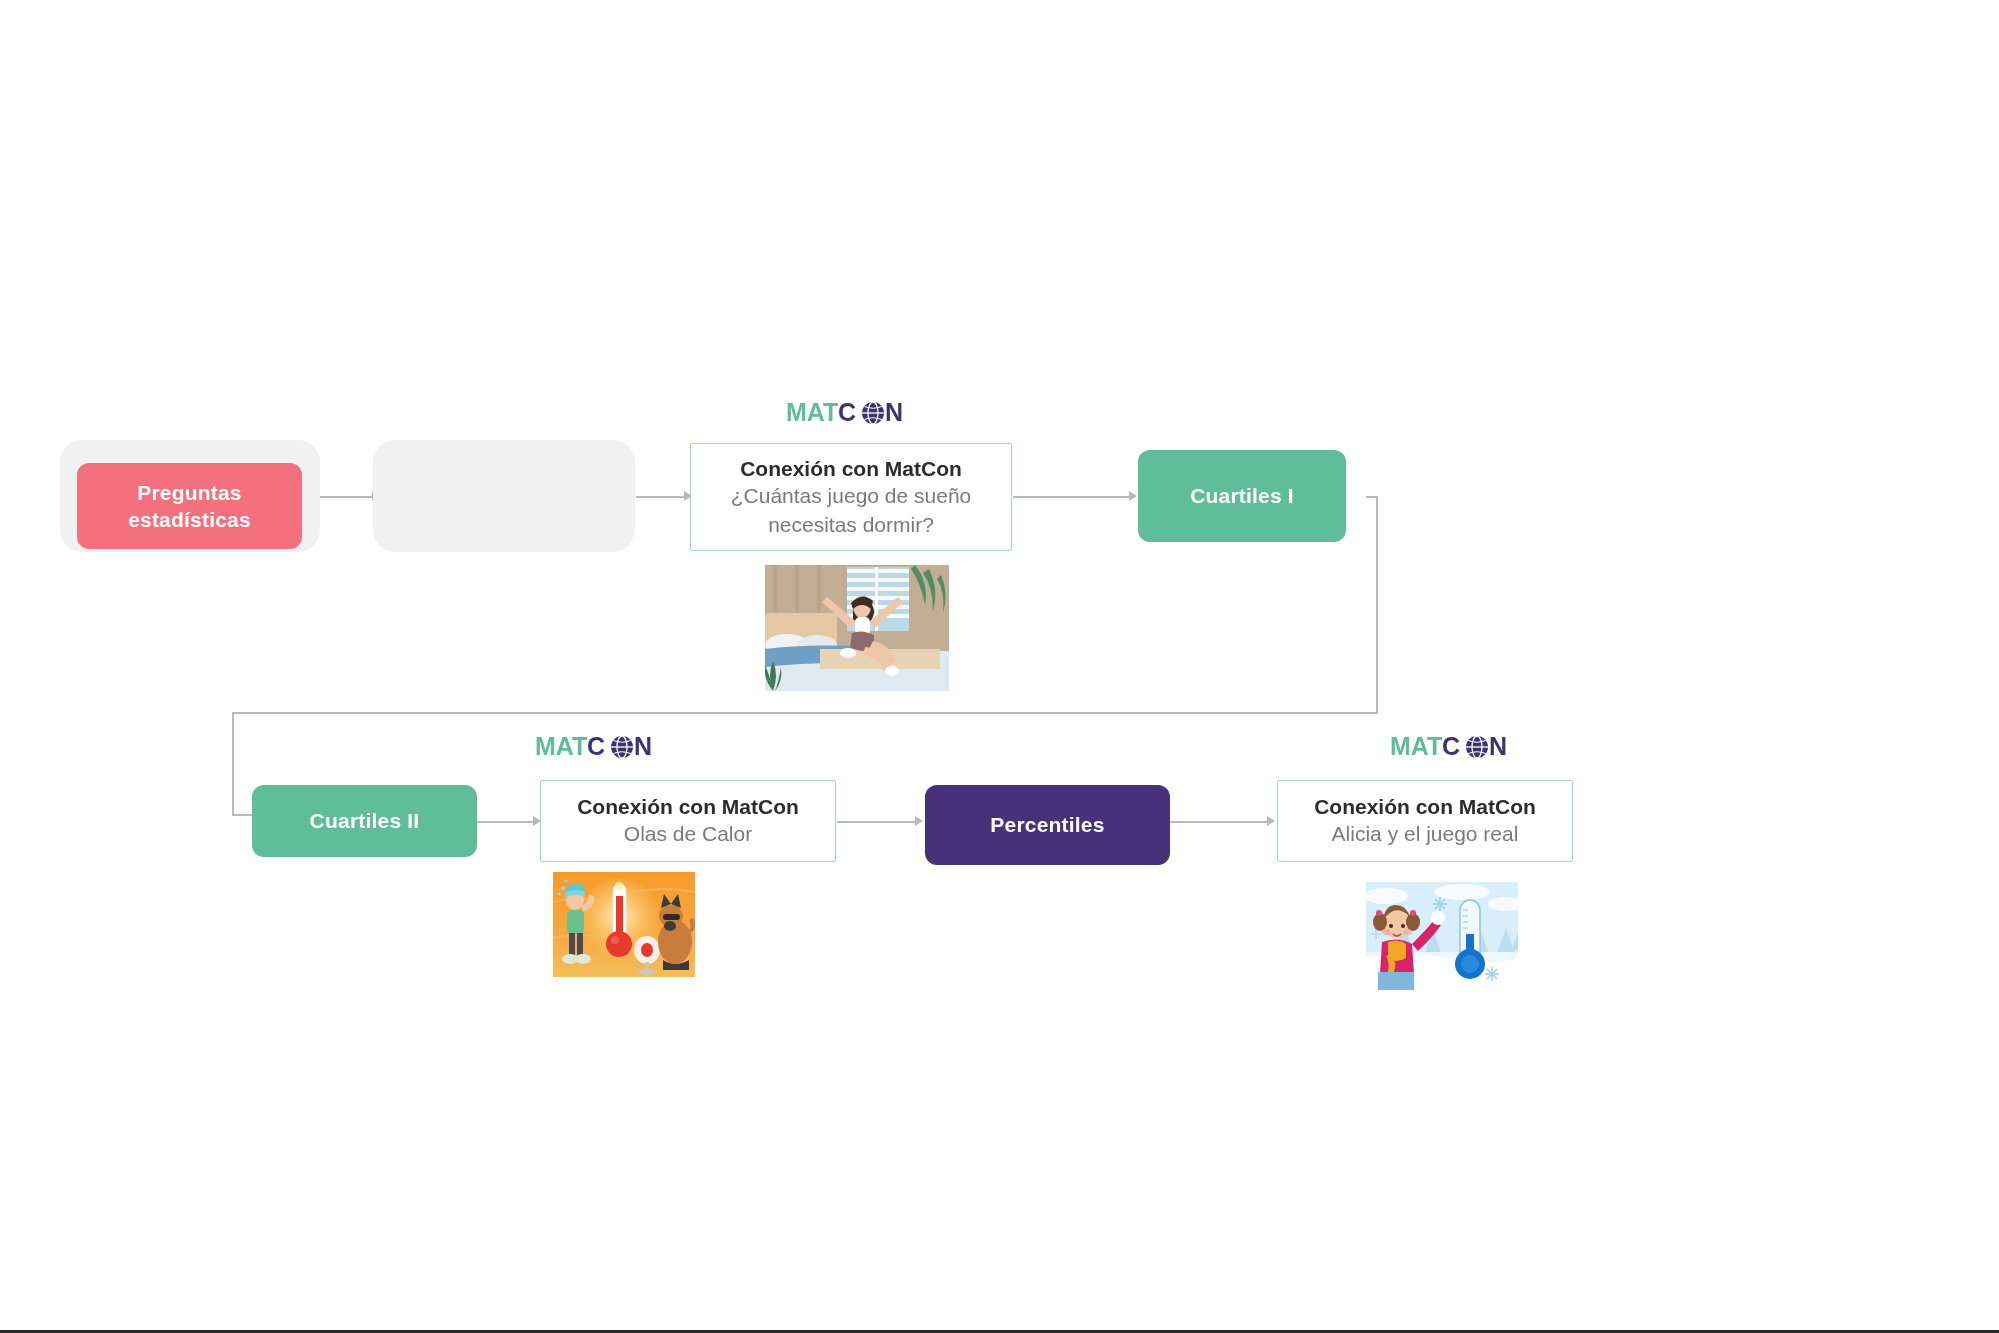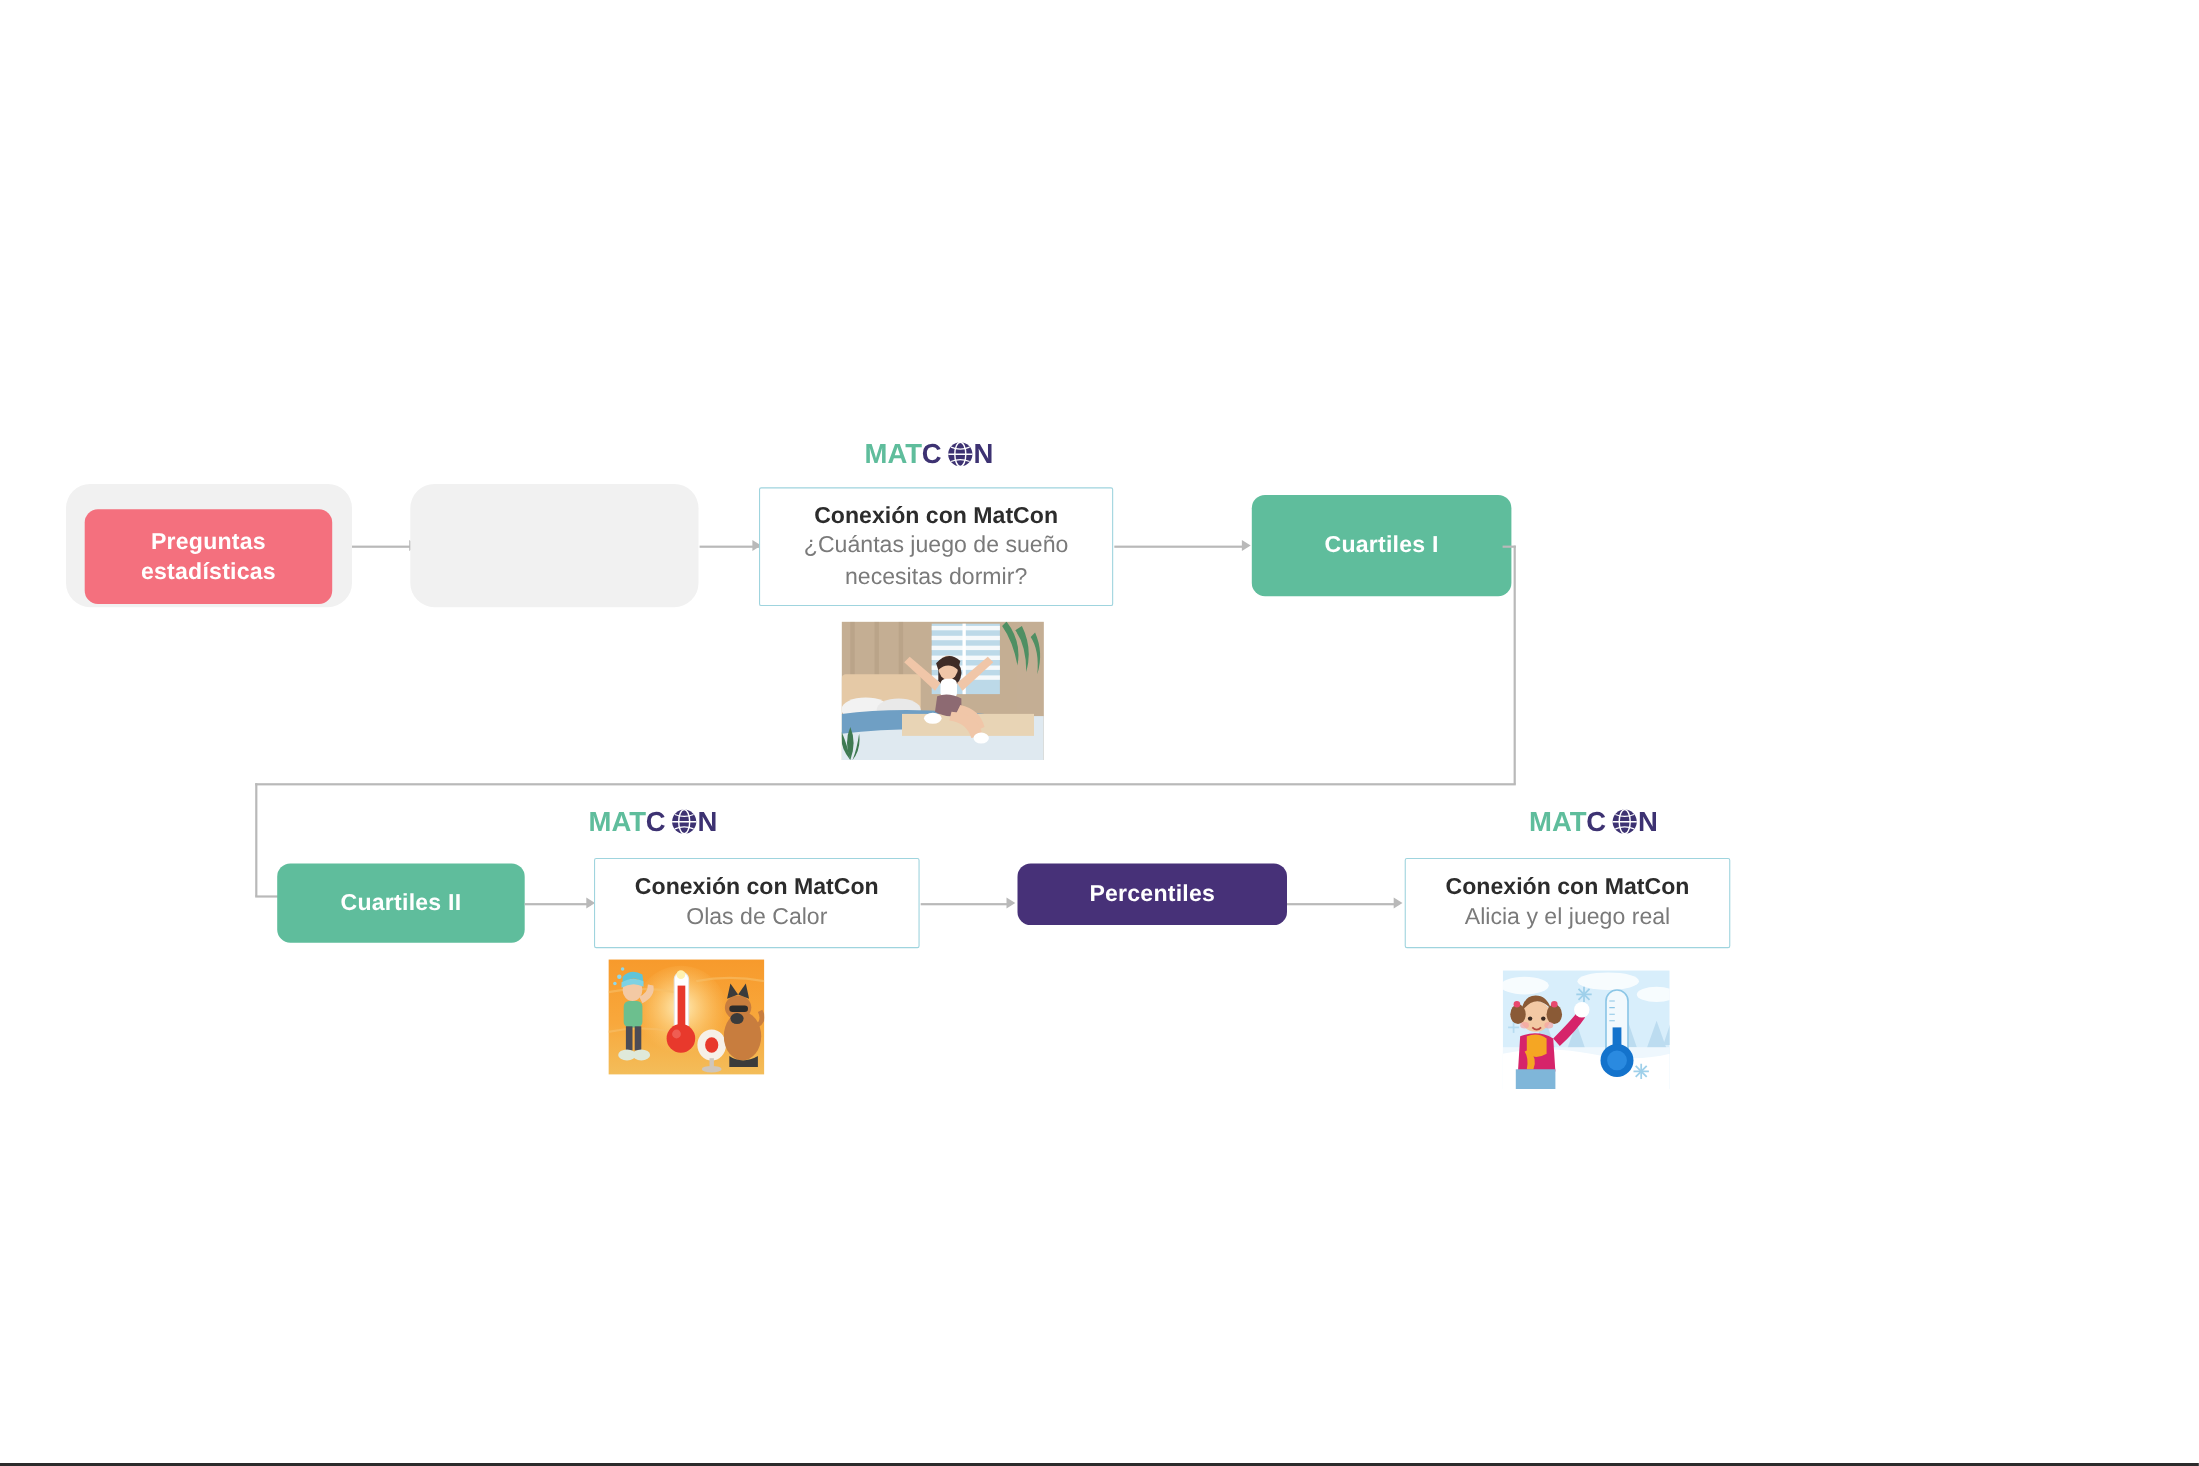--- a/index.html
+++ b/index.html
@@ -177,21 +177,21 @@
         <path d="M8 96 q-6 14 0 30 q6 -16 0 -30z"></path>
         <path d="M0 100 q6 14 8 26 q-10 -12 -8 -26z"></path>
         <path d="M16 102 q-2 14 -6 24 q8 -10 6 -24z"></path>
       </g>
     </svg>
   </div>
 
   <div class="conn h" style="left:1013px;top:496px;width:120px;"></div>
   <div class="arrow" style="left:1129px;top:491px;"></div>
 
-  <div class="node green" style="left:1138px;top:450px;width:236px;height:92px;text-align:right;">
+  <div class="node green" style="left:1138px;top:450px;width:208px;height:92px;text-align:right;">
     <span>Cuartiles I</span>
   </div>
 
   <div class="conn h" style="left:1366px;top:496px;width:12px;"></div>
   <div class="conn v" style="left:1376px;top:496px;height:217px;"></div>
   <div class="conn h" style="left:232px;top:712px;width:1146px;"></div>
   <div class="conn v" style="left:232px;top:712px;height:103px;"></div>
   <div class="conn h" style="left:232px;top:814px;width:42px;"></div>
   <div class="arrow" style="left:268px;top:809px;"></div>
 
@@ -284,21 +284,21 @@
         <rect x="110" y="42" width="17" height="6" rx="3" fill="#2b2b2b"></rect>
         <ellipse cx="117" cy="54" rx="6" ry="5" fill="#3b3b3b"></ellipse>
         <path d="M136 62 q10 -6 4 -16 l-4 2 q4 8 -3 12z" fill="#c87d3e"></path>
       </g>
     </svg>
   </div>
 
   <div class="conn h" style="left:837px;top:821px;width:82px;"></div>
   <div class="arrow" style="left:915px;top:816px;"></div>
 
-  <div class="node purple" style="left:925px;top:785px;width:245px;height:56px;">
+  <div class="node purple" style="left:925px;top:785px;width:245px;height:80px;">
     <span>Percentiles</span>
   </div>
 
   <div class="conn h" style="left:1170px;top:821px;width:101px;"></div>
   <div class="arrow" style="left:1267px;top:816px;"></div>
 
   <div class="logo" style="left:1390px;top:732px;">
     <svg width="130" height="30" viewBox="0 0 130 30">
       <text x="0" y="23" font-family="Liberation Sans, sans-serif" font-size="25" font-weight="bold" fill="#5fbd9c">MAT</text>
       <text x="52" y="23" font-family="Liberation Sans, sans-serif" font-size="25" font-weight="bold" fill="#3d3272">C</text>

